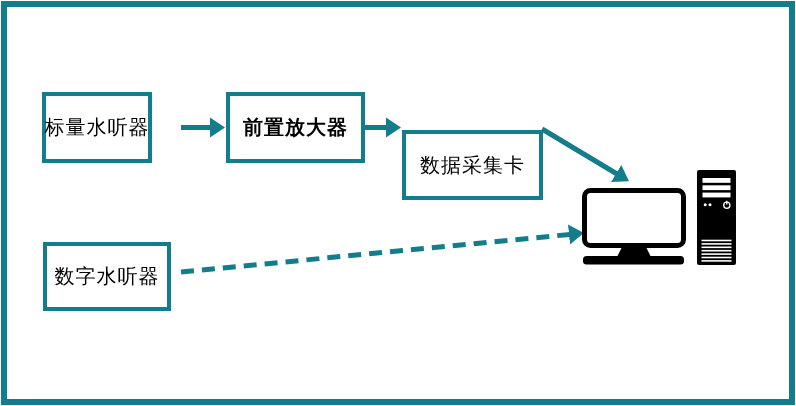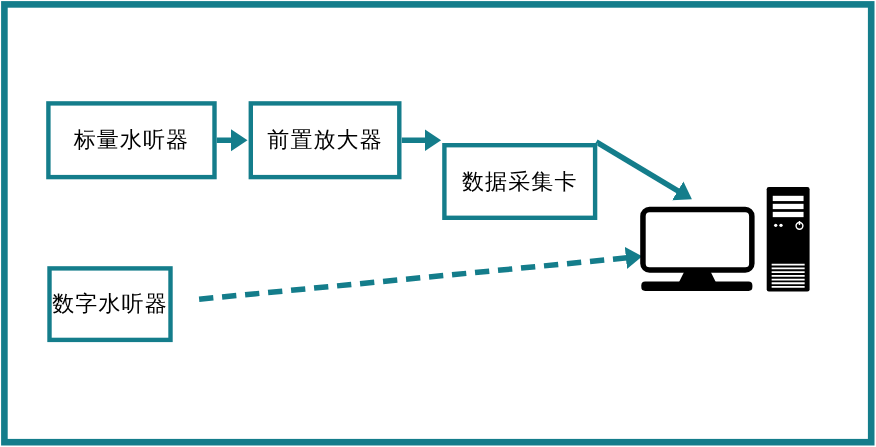--- a/index.html
+++ b/index.html
@@ -62,33 +62,33 @@
     stroke-width: 5;
   }
 </style>
 </head>
 <body>
 
 <div class="canvas">
 
   <div class="frame"></div>
 
-  <div class="node" style="left:42px; top:92px; width:155px; height:71px;">
+  <div class="node" style="left:42px; top:92px; width:110px; height:71px;">
     <span class="node-label">标量水听器</span>
   </div>
 
-  <div class="node" style="left:226px; top:92px; width:139px; height:71px;">
+  <div class="node" style="left:226px; top:92px; width:139px; height:71px;font-weight:bold;">
     <span class="node-label">前置放大器</span>
   </div>
 
   <div class="node" style="left:402px; top:90px; width:141px; height:70px;margin-top:40px;">
     <span class="node-label">数据采集卡</span>
   </div>
 
-  <div class="node" style="left:43px; top:242px; width:114px; height:69px;">
+  <div class="node" style="left:43px; top:242px; width:128px; height:69px;">
     <span class="node-label">数字水听器</span>
   </div>
 
   <svg class="overlay" width="796" height="406" viewBox="0 0 796 406">
     <defs>
       <marker id="ah" markerUnits="userSpaceOnUse" markerWidth="22" markerHeight="24" refX="1" refY="11" orient="auto">
         <path d="M0,1 L15,11 L0,21 Z" class="teal-fill"></path>
       </marker>
     </defs>
 

